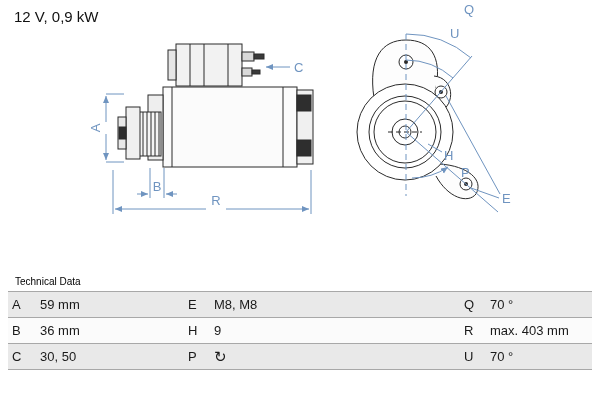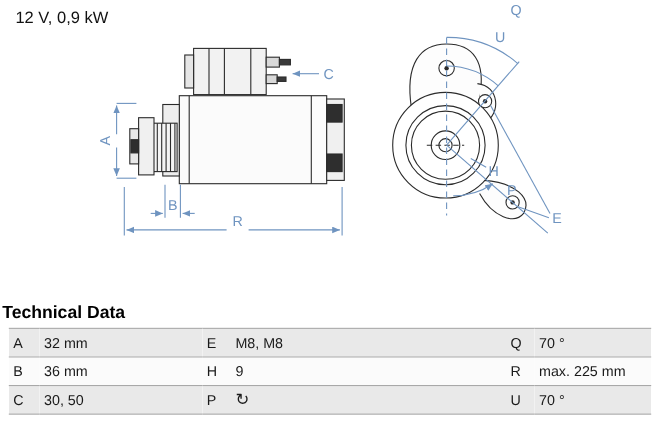--- a/index.html
+++ b/index.html
@@ -2,21 +2,21 @@
 <html><head>
 <meta charset="utf-8">
 <style>
   html,body{margin:0;padding:0;background:#ffffff;}
   body{width:600px;height:400px;overflow:hidden;font-family:"Liberation Sans",sans-serif;color:#1a1a1a;}
   .page{position:relative;width:600px;height:400px;}
   .spec-header{position:absolute;top:8px;left:14px;font-size:15px;color:#111;}
   svg{position:absolute;top:0;left:0;}
   svg text{font-family:"Liberation Sans",sans-serif;font-size:13px;fill:#6f94c0;}
   .tech{position:absolute;top:274px;left:0;width:600px;}
-  .tech-title{font-size:16px;font-weight:bold;color:#000;padding:2px 14px 4px 2px;}
+  .tech-title{font-size:10px;font-weight:normal;color:#000;padding:2px 14px 4px 15px;}
   table.tdata{border-collapse:collapse;width:584px;margin:0 8px;font-size:13px;table-layout:fixed;}
   table.tdata td{border-top:1px solid #a8a8a8;border-bottom:1px solid #a8a8a8;padding:5px 4px;vertical-align:middle;white-space:nowrap;overflow:hidden;}
   table.tdata tr:nth-child(odd){background:#e9e9e9;}
   table.tdata tr:nth-child(even){background:#fbfbfb;}
   td.key{padding-left:8px;}
   td.rot{font-size:15px;line-height:13px;}
 </style>
 </head>
 <body>
 
@@ -146,33 +146,33 @@
         <col style="width:28px">
           <col style="width:148px">
         <col style="width:26px">
           <col style="width:250px">
         <col style="width:26px">
           <col>
       </colgroup>
       <tbody>
           <tr>
         <td class="key">A</td>
-        <td class="val">32 mm</td>
+        <td class="val">59 mm</td>
         <td class="key">E</td>
         <td class="val">M8, M8</td>
         <td class="key">Q</td>
         <td class="val">70 °</td>
       </tr>
       <tr>
         <td class="key">B</td>
         <td class="val">36 mm</td>
         <td class="key">H</td>
         <td class="val">9</td>
         <td class="key">R</td>
-        <td class="val">max. 225 mm</td>
+        <td class="val">max. 403 mm</td>
       </tr>
       <tr>
         <td class="key">C</td>
         <td class="val">30, 50</td>
         <td class="key">P</td>
         <td class="val rot">↻</td>
         <td class="key">U</td>
         <td class="val">70 °</td>
       </tr>
     </tbody>

